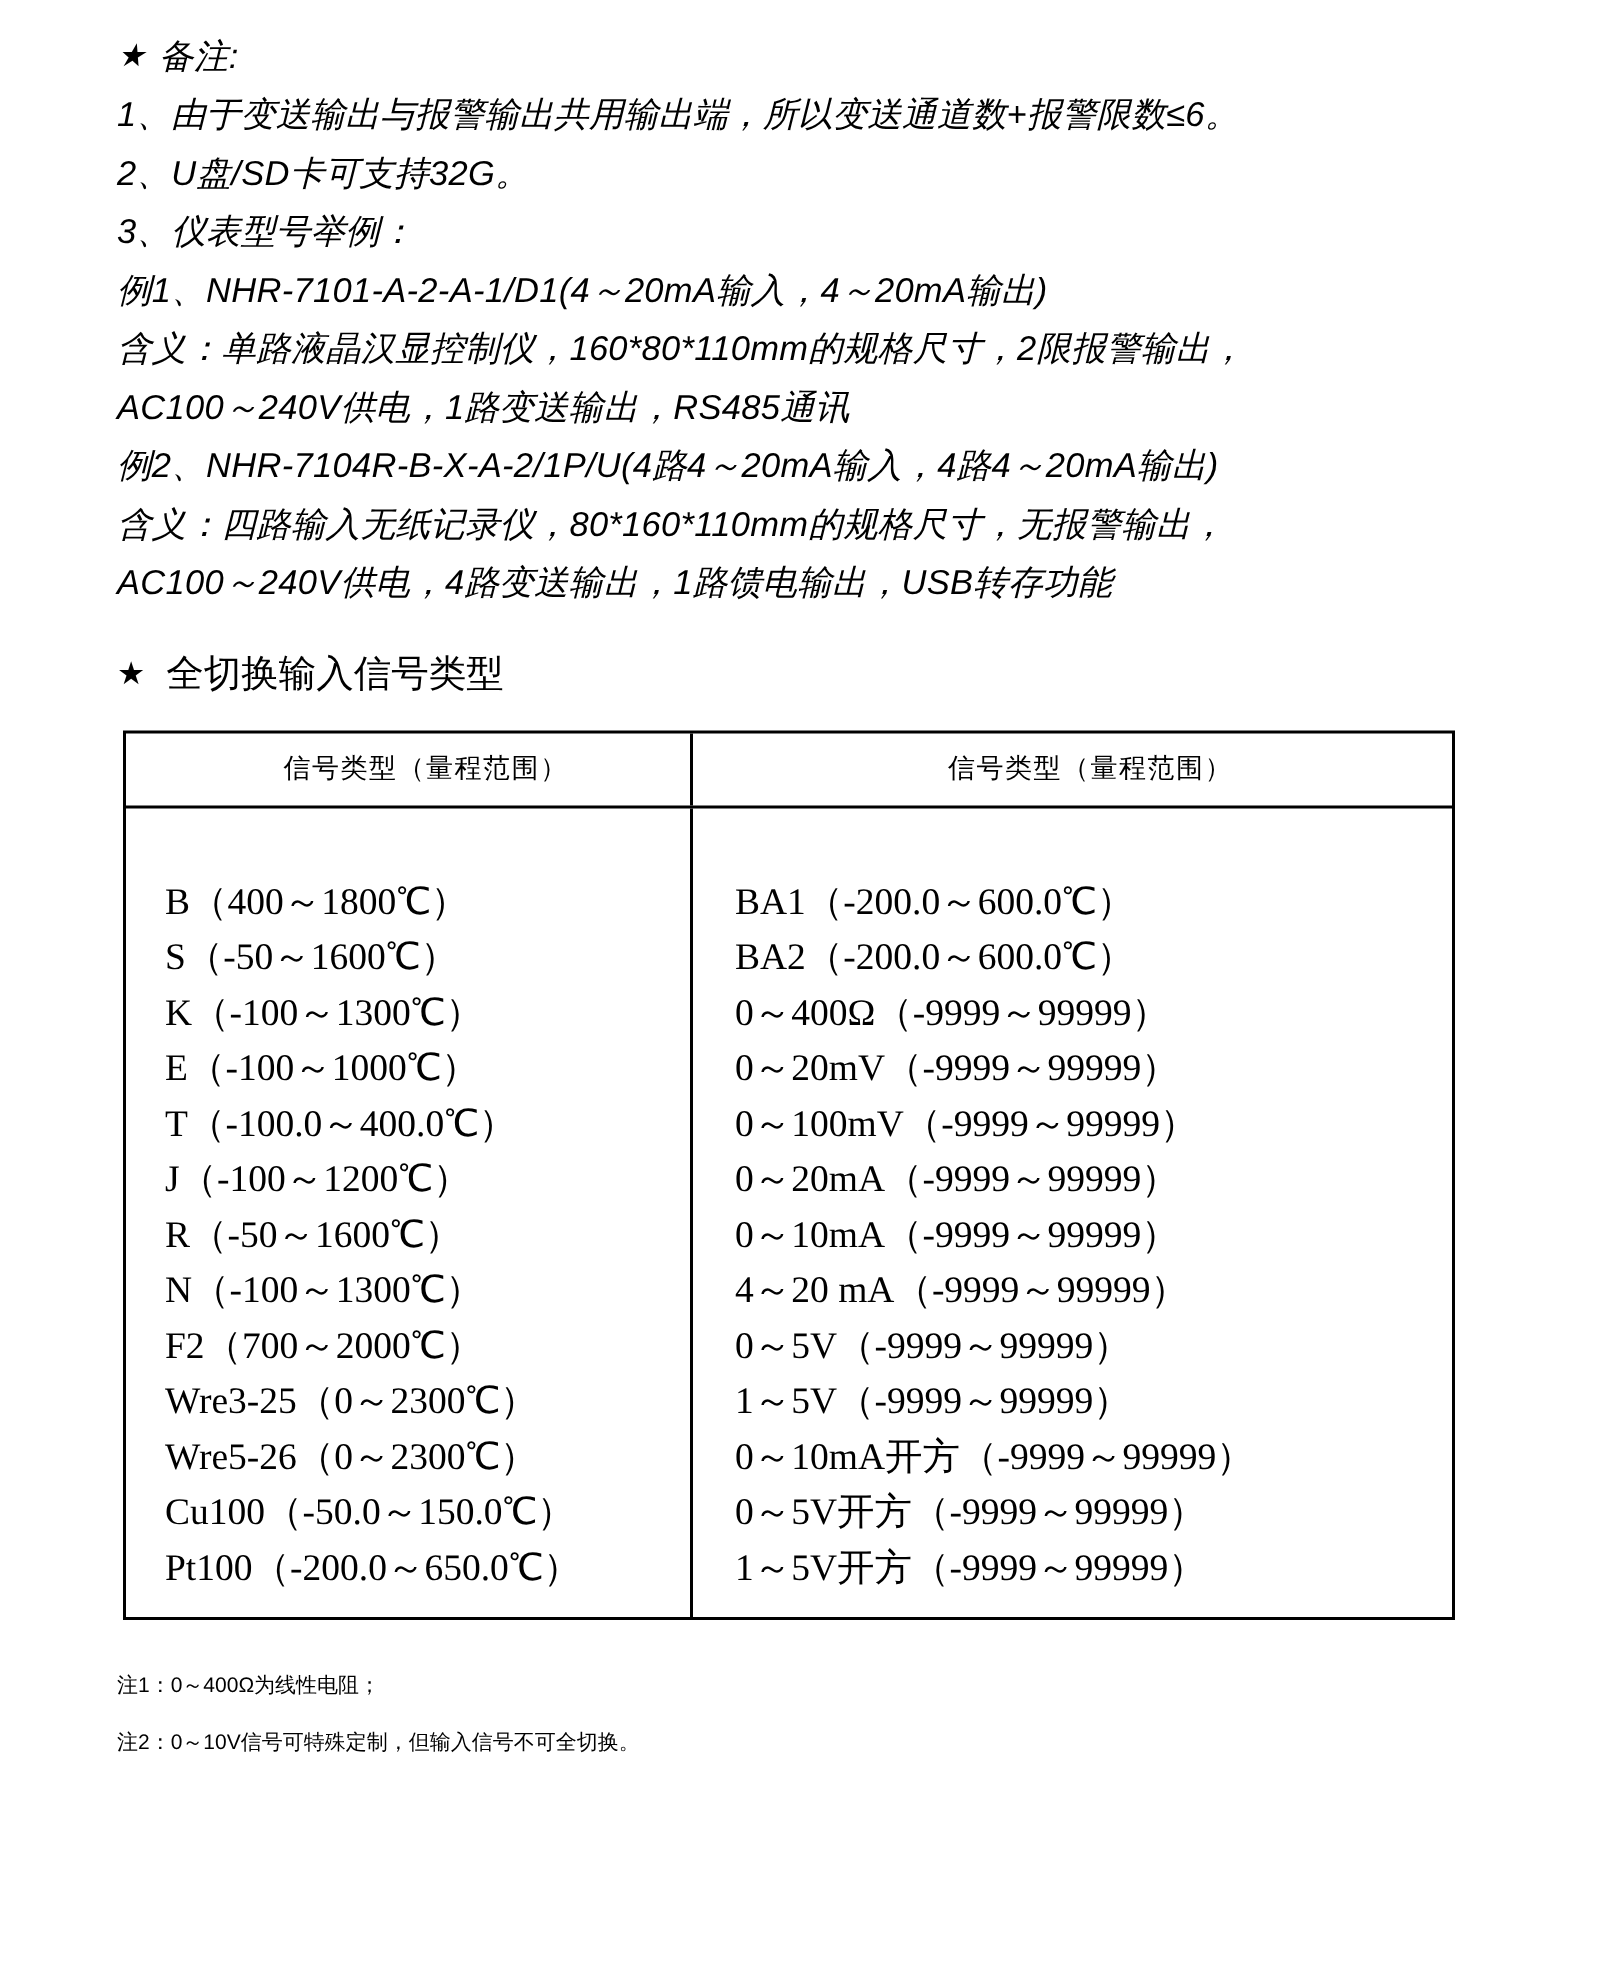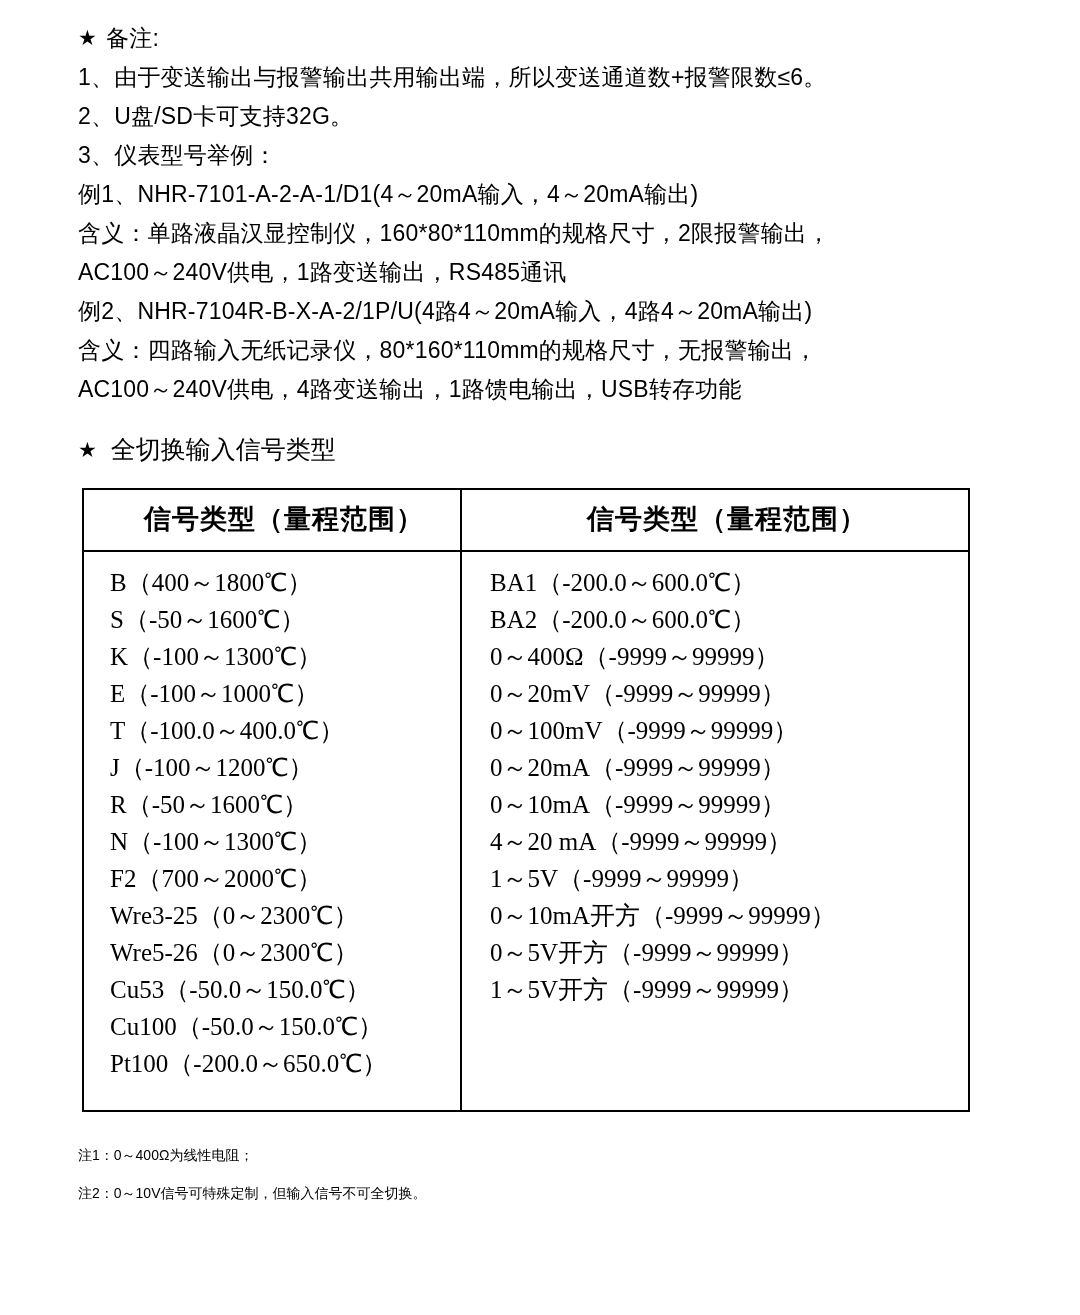--- a/index.html
+++ b/index.html
@@ -22,20 +22,21 @@
   }
 
   
   .notes {
     font-size: 23px;
     line-height: 39px;
   }
   .note-line {
     white-space: nowrap;
     letter-spacing: 0.2px;
+    font-style: italic;
   }
   .star {
     font-size: 21px;
     margin-right: 9px;
     display: inline-block;
     vertical-align: 1px;
   }
   .indent-1 { padding-left: 0px; }
 
   
@@ -70,29 +71,30 @@
     width: 378px;
     box-sizing: border-box;
     border-right: 2px solid #000;
   }
   .col-right {
     flex: 1;
     box-sizing: border-box;
   }
   .head-cell {
     font-family: "Liberation Serif", serif;
-    font-size: 27px;
-    font-weight: 700;
+    font-size: 18px;
+    font-weight: 400;
     text-align: center;
     padding: 11px 0 13px 0;
     letter-spacing: 1px;
     margin-left: 24px;
   }
   .cell-list {
-    padding: 12px 0 28px 0;
+    padding: 12px 0 14px 0;
+    margin-top: 32px;
   }
   .cell-list .item {
     font-family: "Liberation Serif", serif;
     font-size: 25px;
     line-height: 37px;
     white-space: nowrap;
   }
   .col-left .item { padding-left: 26px; }
   .col-right .item { padding-left: 28px; }
 
@@ -146,35 +148,35 @@
           <div class="item">S（-50～1600℃）</div>
           <div class="item">K（-100～1300℃）</div>
           <div class="item">E（-100～1000℃）</div>
           <div class="item">T（-100.0～400.0℃）</div>
           <div class="item">J（-100～1200℃）</div>
           <div class="item">R（-50～1600℃）</div>
           <div class="item">N（-100～1300℃）</div>
           <div class="item">F2（700～2000℃）</div>
           <div class="item">Wre3-25（0～2300℃）</div>
           <div class="item">Wre5-26（0～2300℃）</div>
-          <div class="item">Cu53（-50.0～150.0℃）</div>
           <div class="item">Cu100（-50.0～150.0℃）</div>
           <div class="item">Pt100（-200.0～650.0℃）</div>
         </div>
       </div>
       <div class="col-right">
         <div class="cell-list">
           <div class="item">BA1（-200.0～600.0℃）</div>
           <div class="item">BA2（-200.0～600.0℃）</div>
           <div class="item">0～400Ω（-9999～99999）</div>
           <div class="item">0～20mV（-9999～99999）</div>
           <div class="item">0～100mV（-9999～99999）</div>
           <div class="item">0～20mA（-9999～99999）</div>
           <div class="item">0～10mA（-9999～99999）</div>
           <div class="item">4～20 mA（-9999～99999）</div>
+          <div class="item">0～5V（-9999～99999）</div>
           <div class="item">1～5V（-9999～99999）</div>
           <div class="item">0～10mA开方（-9999～99999）</div>
           <div class="item">0～5V开方（-9999～99999）</div>
           <div class="item">1～5V开方（-9999～99999）</div>
         </div>
       </div>
     </div>
   </div>
 
   <div class="footnotes">

